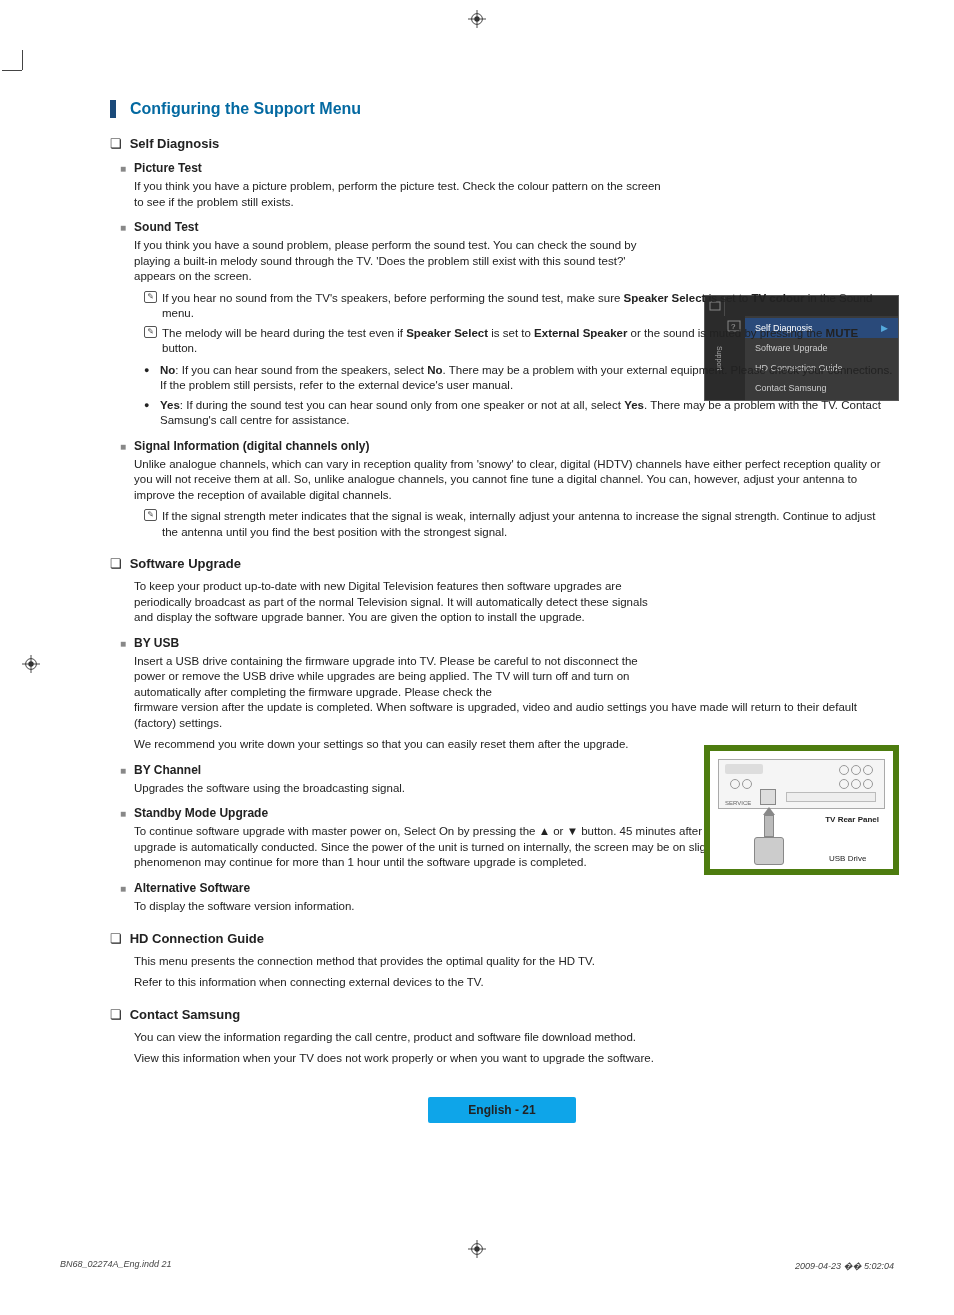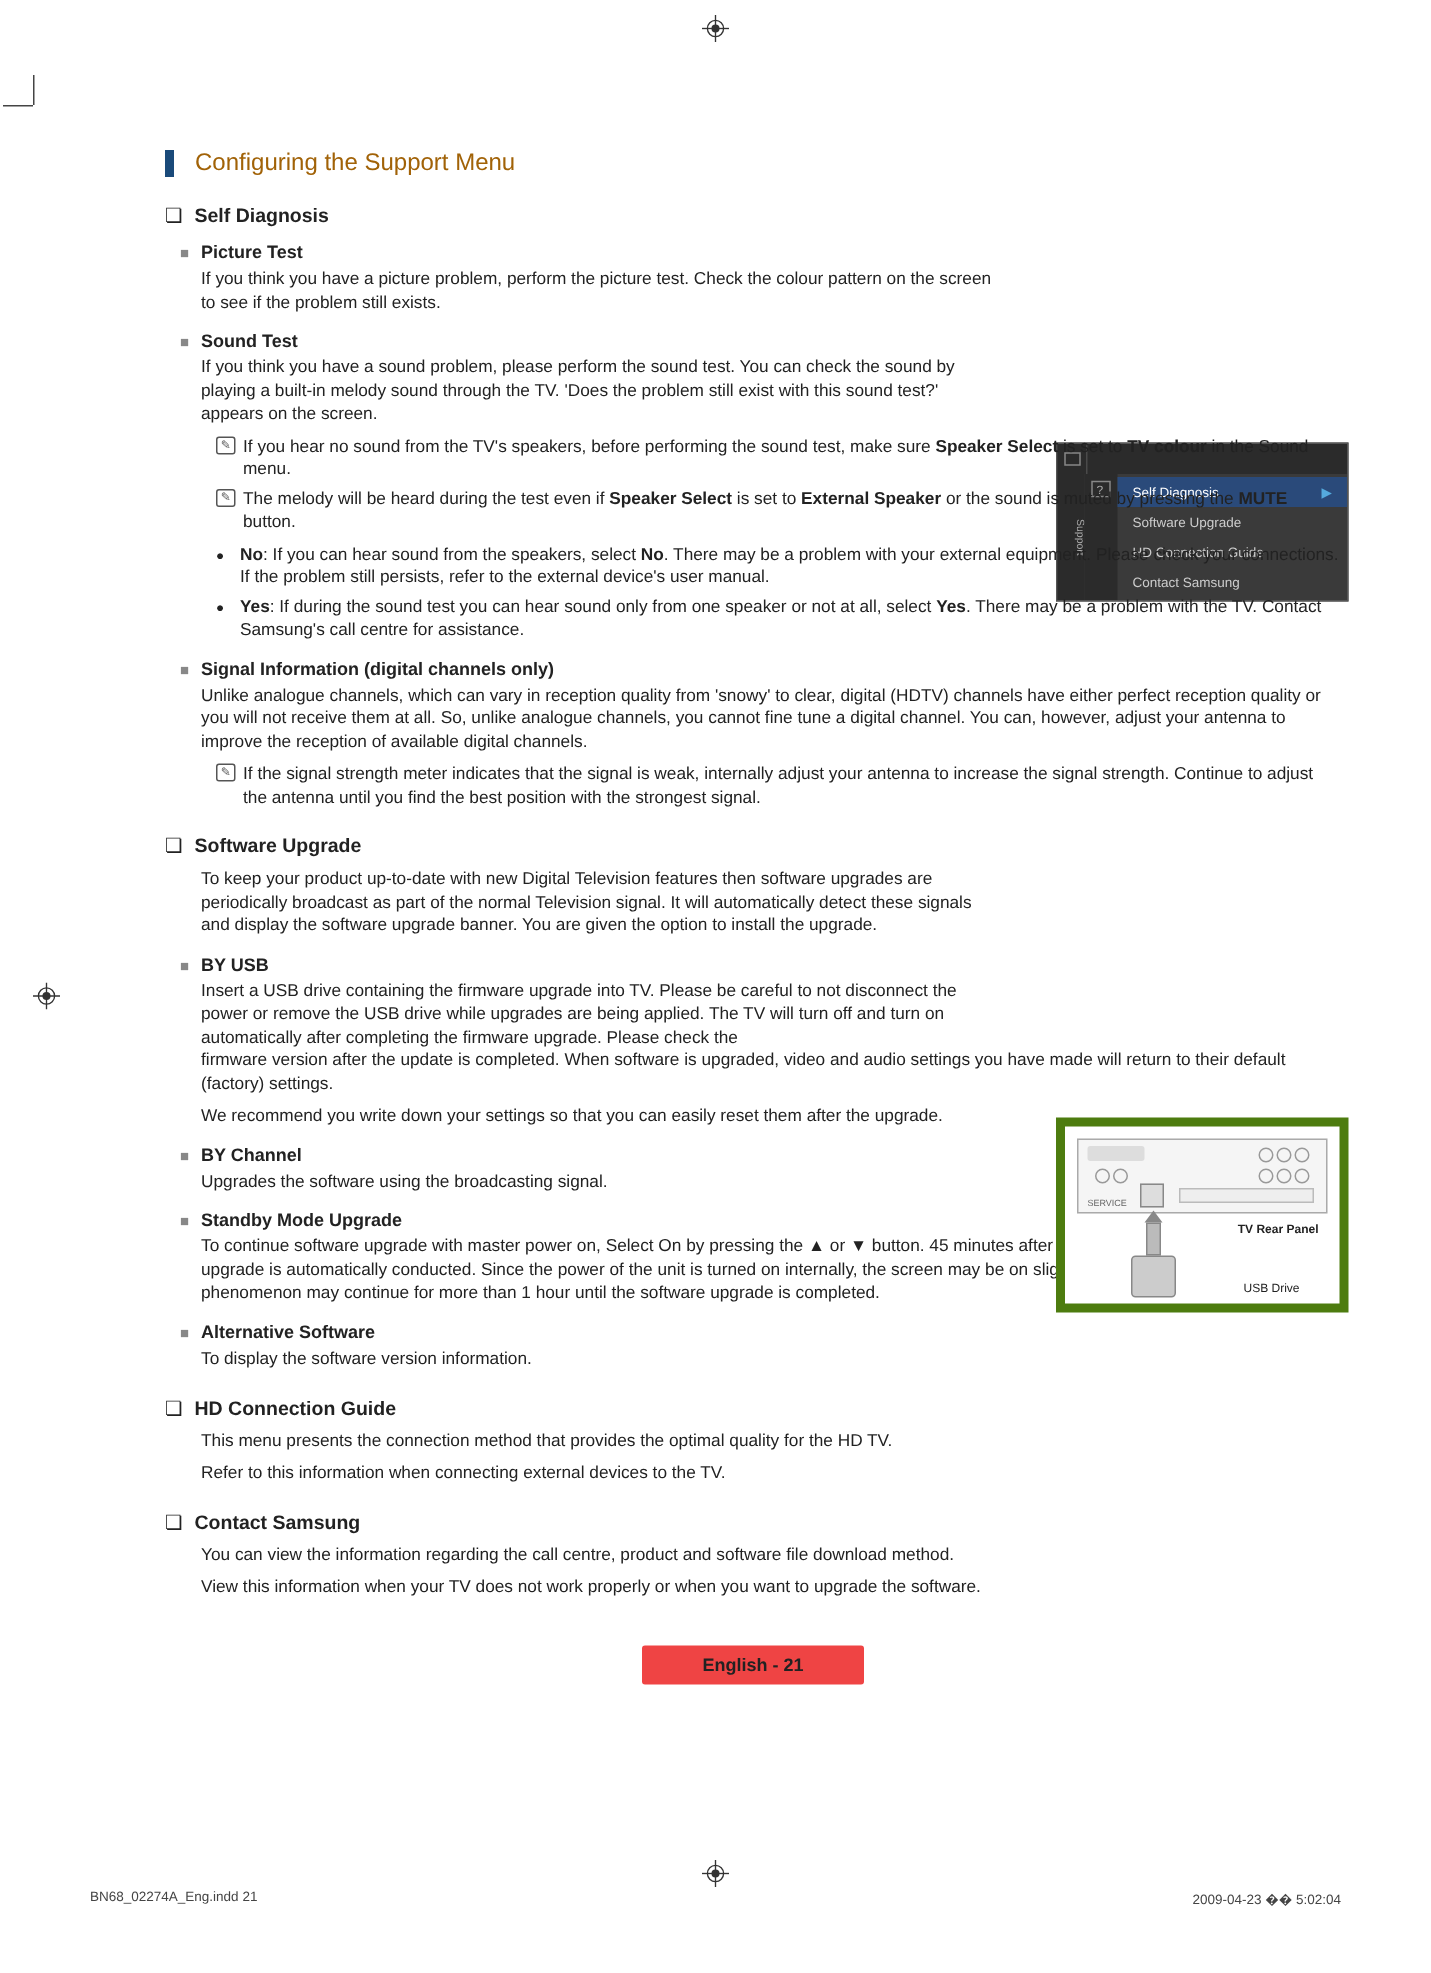--- a/index.html
+++ b/index.html
@@ -25,21 +25,21 @@
   }
   .crop-line-v { position:absolute; top:50px; left:22px; width:1px; height:20px; background:#444;}
   .crop-line-h { position:absolute; top:70px; left:2px; width:20px; height:1px; background:#444;}
   .reg-side { position:absolute; top:655px; width:18px; height:18px; }
   .reg-left { left:22px; }
 
   .section-title-row {
     display:flex; align-items:center; margin-bottom:18px;
   }
   .blue-bar { width:6px; height:18px; background:#1a4a7a; margin-right:14px;}
-  .section-title { font-size:16px; font-weight:normal; color:#a16207; }
+  .section-title { font-size:16px; font-weight:bold; color:#0369a1; }
   .main-col { position:relative; }
 
   .q-head { display:flex; align-items:baseline; margin:16px 0 8px 0; }
   .q-mark { font-size:13px; margin-right:8px; }
   .q-title { font-size:13px; font-weight:bold; }
 
   .sub-head { display:flex; align-items:baseline; margin:10px 0 4px 10px; }
   .sq-mark { color:#888; font-size:10px; margin-right:8px; margin-top:2px;}
   .sub-title { font-size:12px; font-weight:bold; }
 
@@ -94,25 +94,25 @@
   .usb-cable { position:absolute; top:56px; left:52px; width:14px; height:28px; }
   .usb-cable .arrow { width:0;height:0;border-left:6px solid transparent;border-right:6px solid transparent;border-bottom:8px solid #888; margin:0 auto;}
   .usb-cable .line { width:10px;height:22px;background:#bbb;margin:0 auto;border:1px solid #888;}
   .usb-drive { position:absolute; top:86px; left:44px; width:30px;height:28px;background:#ccc;border:1px solid #888;border-radius:3px;}
   .usb-text-b { position:absolute; bottom:6px; left:86px; font-weight:normal; font-size:8px;padding-left:33px;}
 
   .page-footer {
     text-align:center; margin-top:30px;
   }
   .page-footer .box {
-    display:inline-block; background:#ef4444; padding:6px 40px; border-radius:2px; font-weight:bold; font-size:12px;
+    display:inline-block; background:#0ea5e9; padding:6px 40px; border-radius:2px; font-weight:bold; font-size:12px;
   }
   .fine-print {
     position:absolute; bottom:8px; left:60px; right:60px;
-    display:flex; justify-content:space-between; font-size:9px; color:#444;
+    display:flex; justify-content:space-between; font-size:9px; color:#444;font-style:italic;
   }
   .reg-bottom { position:absolute; bottom:22px; left:50%; transform:translateX(-50%); width:18px;height:18px;}
 
   .reg-mark svg { width:100%; height:100%; }
 </style>
 </head>
 <body>
 
 <div class="page">
 

